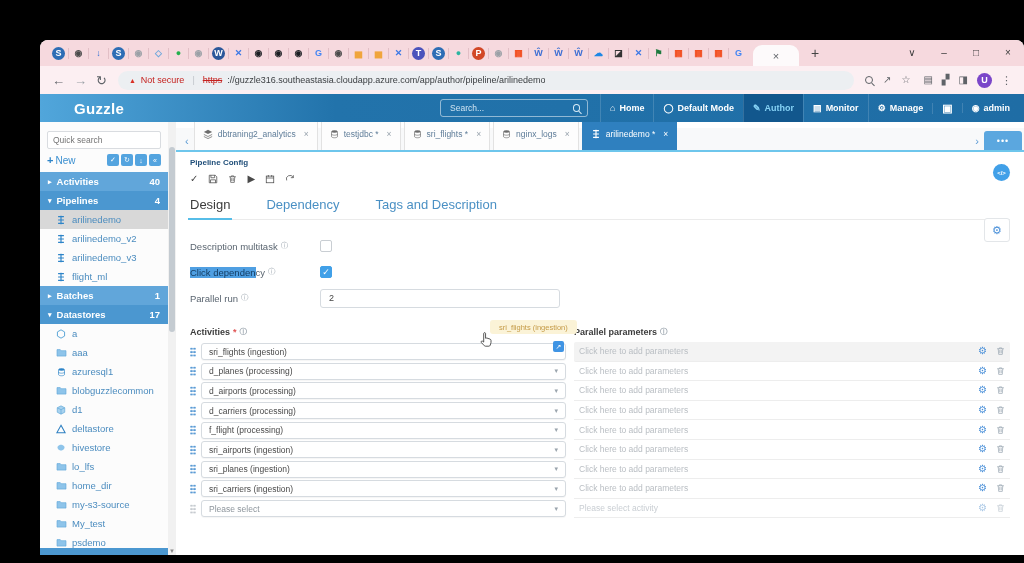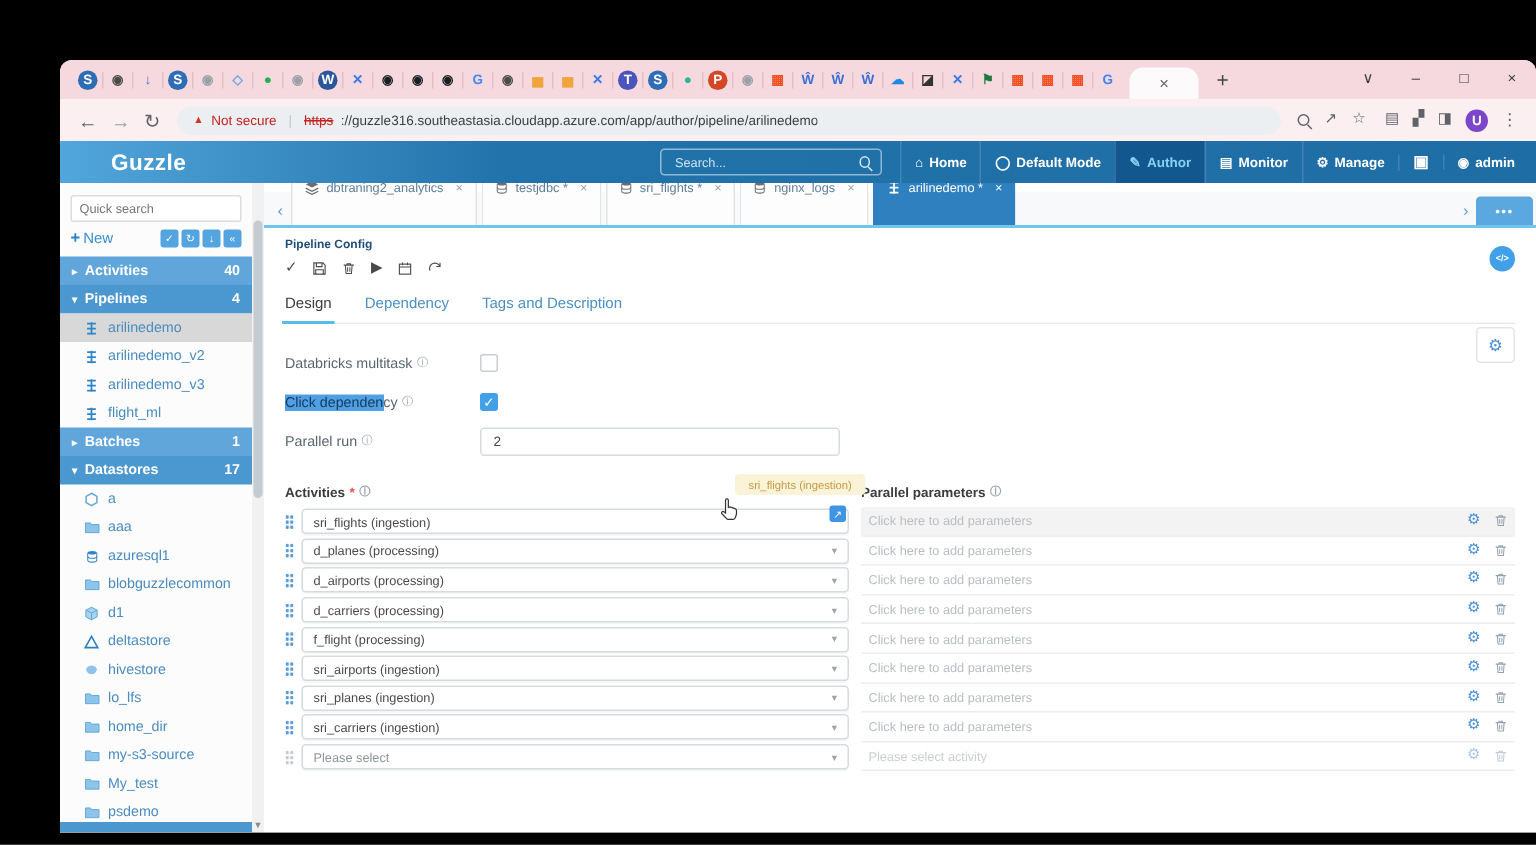--- a/index.html
+++ b/index.html
@@ -73,37 +73,37 @@
   .sb-partial{position:absolute;bottom:0;left:0;right:0;height:7px;background:#4b97d0}
   .sb-scroll{width:8px;background:#f1f1f1;position:relative;flex-shrink:0}
   .sb-thumb{position:absolute;left:1px;width:6px;top:25px;height:185px;background:#c4cbd1;border-radius:3px}
   .sb-down{position:absolute;bottom:1px;left:0;right:0;text-align:center;font-size:6px;color:#8a8a8a}
 
   
   .main{flex:1;position:relative;background:#fff;overflow:hidden;min-width:0}
   .ctabs{height:22px;background:#f8f9fa;display:flex;align-items:flex-end;padding-left:4px;
     border-bottom:2px solid #6ec6ec;margin-top:6px}
   .cchev{color:#5b9bd5;font-size:11px;margin:0 5px 3px;line-height:1}
-  .ctab{height:19px;display:flex;align-items:flex-start;gap:5px;background:#fdfdfd;border:1px solid #e2e2e2;border-bottom:none;
+  .ctab{height:19px;display:flex;align-items:flex-end;gap:5px;background:#fdfdfd;border:1px solid #e2e2e2;border-bottom:none;
     border-radius:3px 3px 0 0;padding:11px 8px;margin-right:3px;font-size:8.5px;color:#5f7d99;white-space:nowrap}
   .ctab .tic{color:#6d6d6d;display:flex;align-items:center}
   .ctab .x{color:#98a3ad;margin-left:3px}
   .ctab.active{background:#2f80bf;border-color:#2f80bf;color:#fff}
   .ctab.active .tic,.ctab.active .x{color:#fff}
   .ctabs-right{margin-left:auto;display:flex;align-items:flex-end}
   .cmore{width:38px;height:19px;background:#5ba7df;border-radius:3px 3px 0 0;color:#fff;display:flex;
     align-items:center;justify-content:center;font-size:9px;letter-spacing:1px;margin-right:2px}
 
   .pc-title{color:#1f4e79;font-weight:bold;font-size:8px;margin:6px 0 0 14px}
   .pc-toolbar{display:flex;align-items:center;gap:10px;margin:5px 0 0 14px;color:#4a4a4a;height:14px}
   .pt-ico{font-size:10px;display:flex;align-items:center;line-height:1}
   .codebtn{position:absolute;right:14px;top:42px;width:17px;height:17px;border-radius:50%;background:#41a0e8;
     color:#fff;font-size:6px;font-weight:bold;display:flex;align-items:center;justify-content:center}
 
-  .vtabs{display:flex;gap:22px;margin:11px 14px 0;font-size:10px;border-bottom:1px solid #ebebeb;padding-bottom:7px}
+  .vtabs{display:flex;gap:36px;margin:11px 14px 0;font-size:13px;border-bottom:1px solid #ebebeb;padding-bottom:7px}
   .vtab{color:#4a90c4}
   .vtab.active{color:#3c3c3c;position:relative}
   .vtab.active::after{content:"";position:absolute;left:-2px;right:-2px;bottom:-8px;height:2px;background:#56bde8}
 
   .form{margin:13px 14px 0}
   .frow{display:flex;align-items:center;height:26px}
   .flabel{width:130px;font-size:9.5px;color:#5a6570;display:flex;align-items:center;gap:3px;flex-shrink:0}
   .info{color:#9aa4ad;font-size:7.5px}
   .hl{background:#4f9fe2;color:#123a5f}
   .cb{width:12px;height:12px;border:1px solid #c9ced3;border-radius:2px;background:#fff;box-sizing:border-box}
@@ -571,21 +571,21 @@
 
       <div class="vtabs">
         <span class="vtab active">Design</span>
         <span class="vtab">Dependency</span>
         <span class="vtab">Tags and Description</span>
       </div>
 
       <div class="form">
         <div class="frow">
           <span class="flabel">
-            <span>Databricks multitask</span>
+            <span>Description multitask</span>
             <span class="info">ⓘ</span>
           </span>
           <span class="cb"></span>
         </div>
         <div class="frow">
           <span class="flabel">
             <span><span class="hl">Click dependen</span><span>cy</span></span>
             <span class="info">ⓘ</span>
           </span>
           <span class="cb checked">✓</span>

